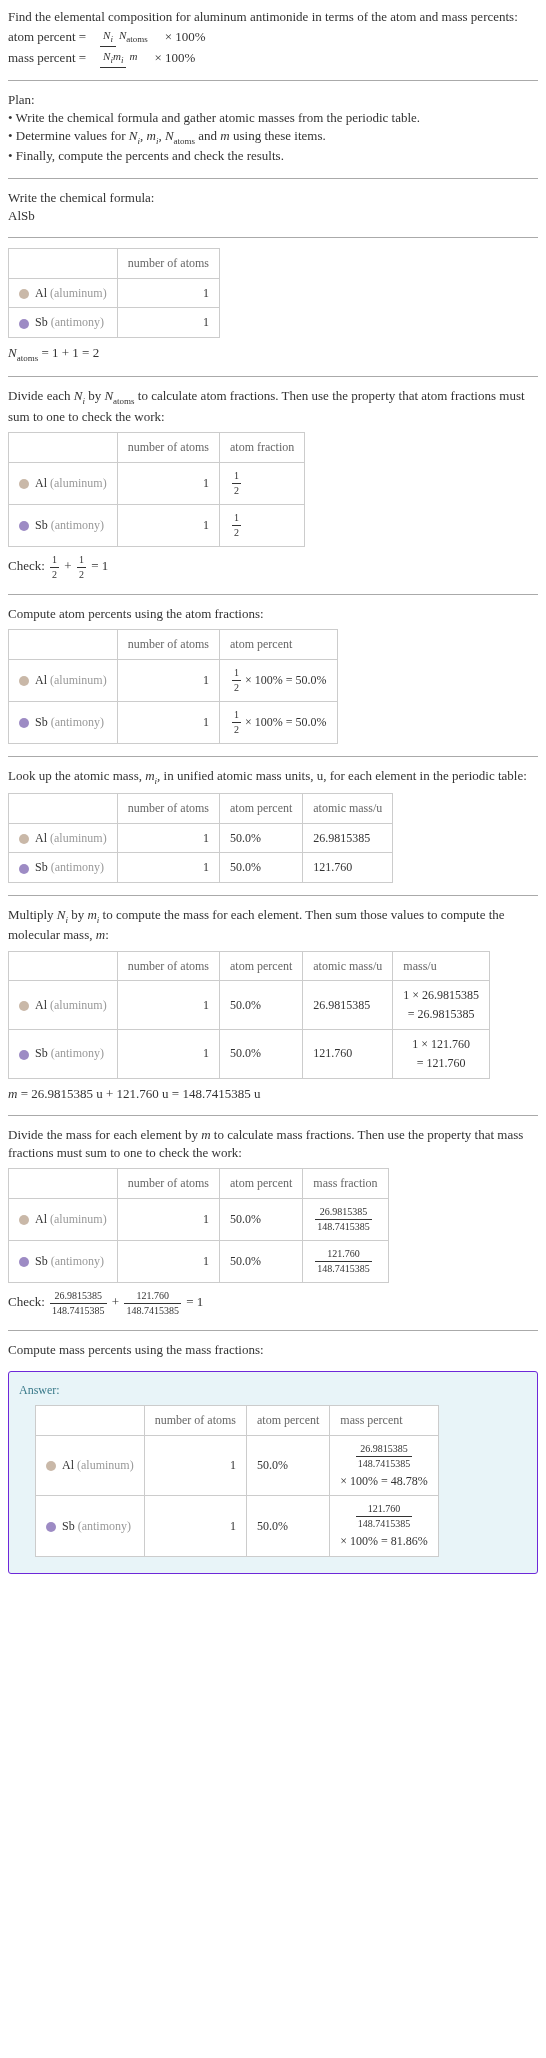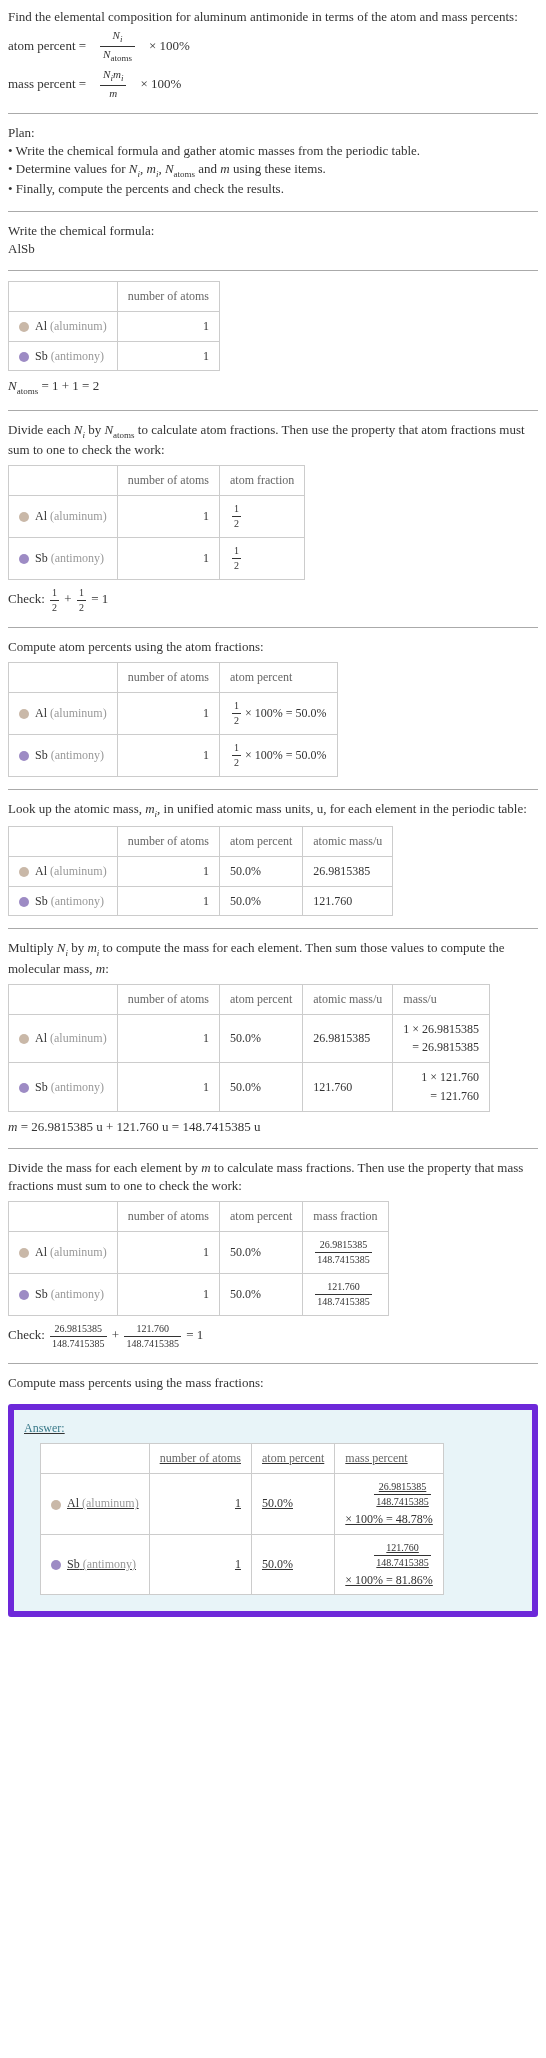--- a/index.html
+++ b/index.html
@@ -15,21 +15,21 @@
     .section { margin-bottom: 12px; }
     .hr { border: none; border-top: 1px solid #aaa; margin: 10px 0; }
     .formula { 
       display: flex; 
       align-items: center; 
       gap: 14px;
       margin: 2px 0;
     }
     .frac {
       display: inline-flex;
-      flex-direction: column;
+      flex-direction: row;
       text-align: center;
       vertical-align: middle;
       font-size: 11px;
     }
     .frac .num { border-bottom: 1px solid #333; padding: 0 3px; }
     .frac .den { padding: 0 3px; }
     .italic { font-style: italic; }
     .sub { font-size: 9px; vertical-align: sub; }
     table {
       border-collapse: collapse;
@@ -55,24 +55,23 @@
       display: inline-block;
       margin-right: 6px;
       vertical-align: middle;
     }
     .al-dot { background: #c9b8a8; }
     .sb-dot { background: #9d8bc4; }
     .el-name { color: #999; }
     .el-cell { white-space: nowrap; }
     .answer-box {
       background: #e8f4f8;
-      border: 6px solid #6d28d9;
+      border: 1px solid #6d28d9;
       padding: 10px;
       border-radius: 3px;
-      text-decoration: underline;
     }
     .answer-label {
       color: #3a7a8a;
       font-size: 12px;
       margin-bottom: 6px;
     }
     .answer-box table { 
       background: #fff; 
       margin-left: 16px;
     }
@@ -91,21 +90,21 @@
     .inline-frac .den { padding: 0 2px; }
     .cell-formula {
       display: flex;
       align-items: center;
       gap: 2px;
       white-space: nowrap;
     }
     .cell-stack {
       display: flex;
       flex-direction: column;
-      align-items: flex-end;
+      align-items: center;
       gap: 2px;
     }
   </style>
 </head>
 <body>
 
 <div class="section">
   <div>Find the elemental composition for aluminum antimonide in terms of the atom and mass percents:</div>
   <div class="formula">
     <span>atom percent =</span>

